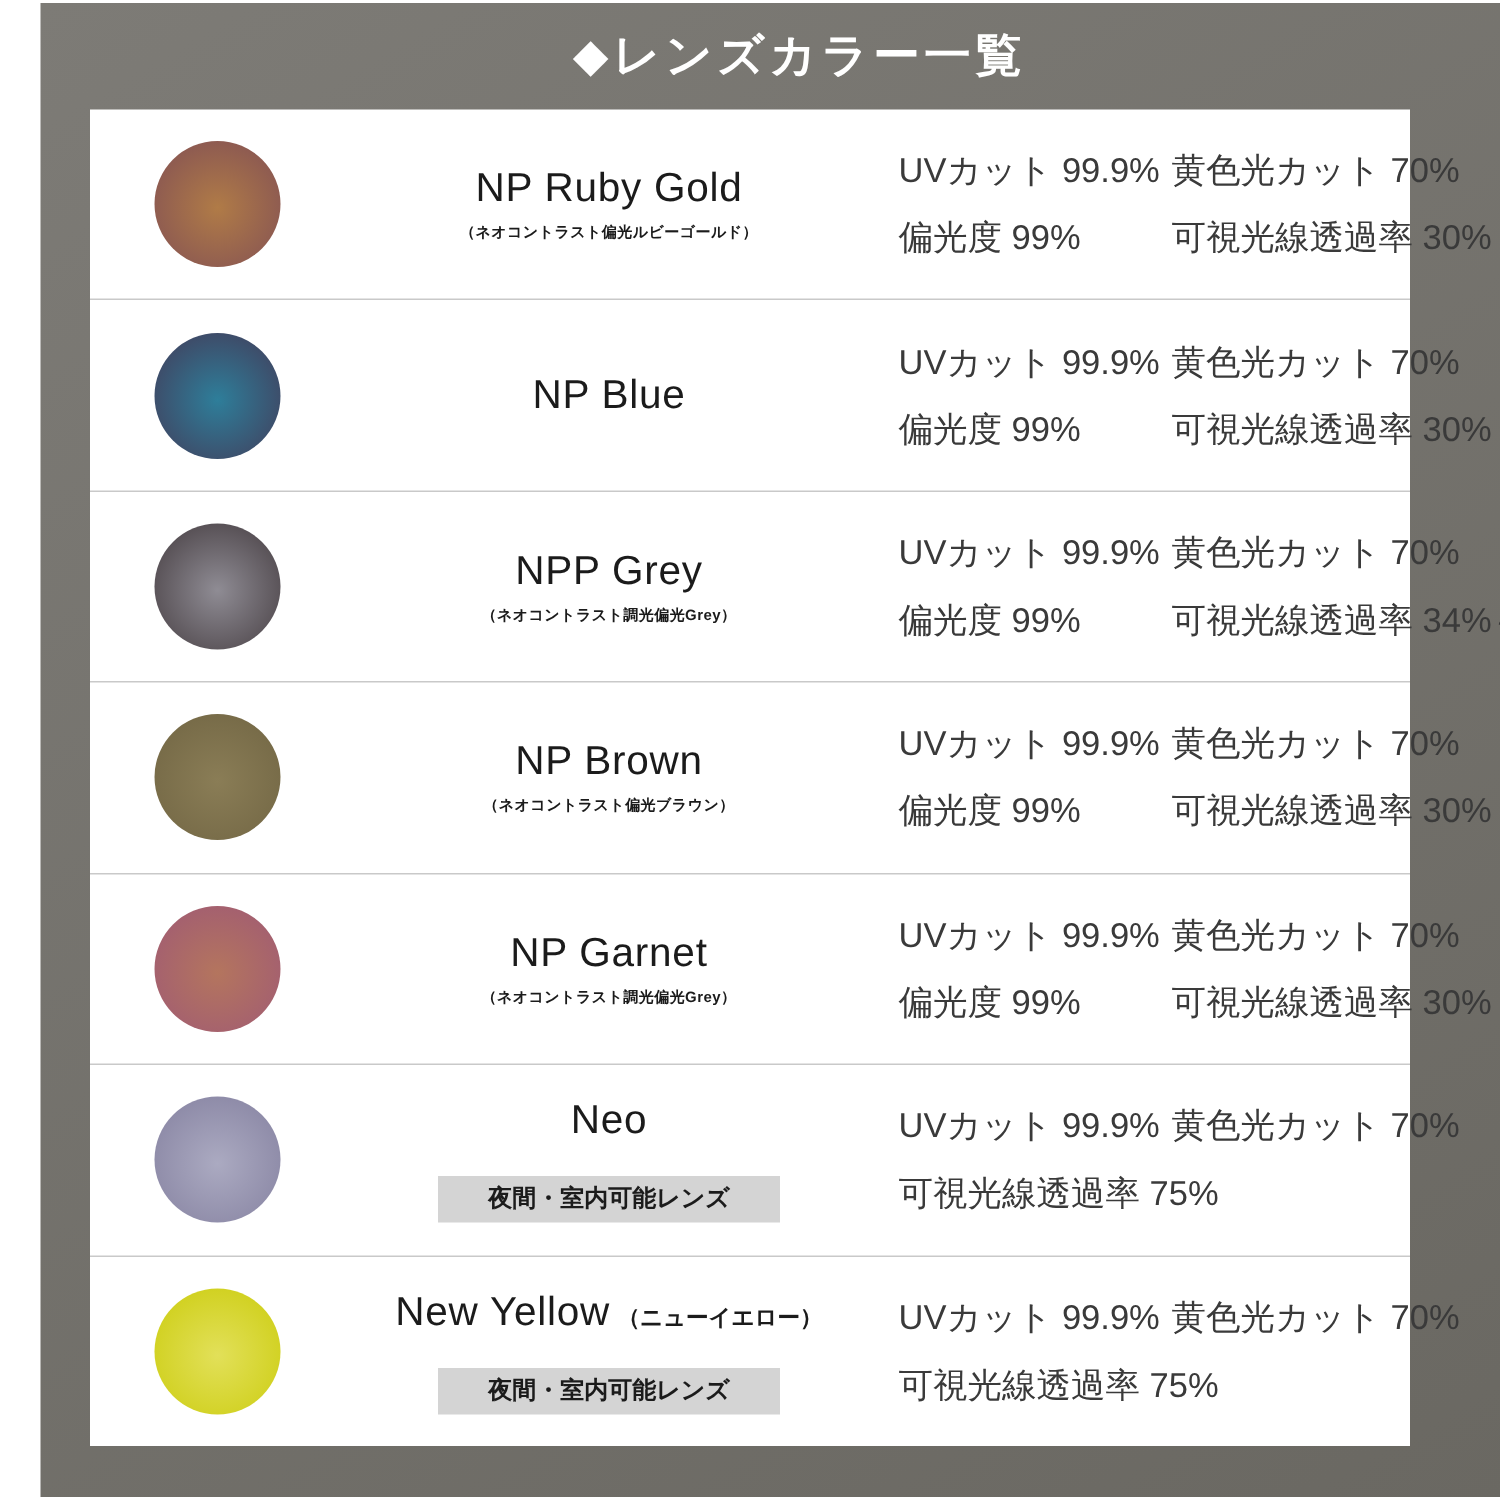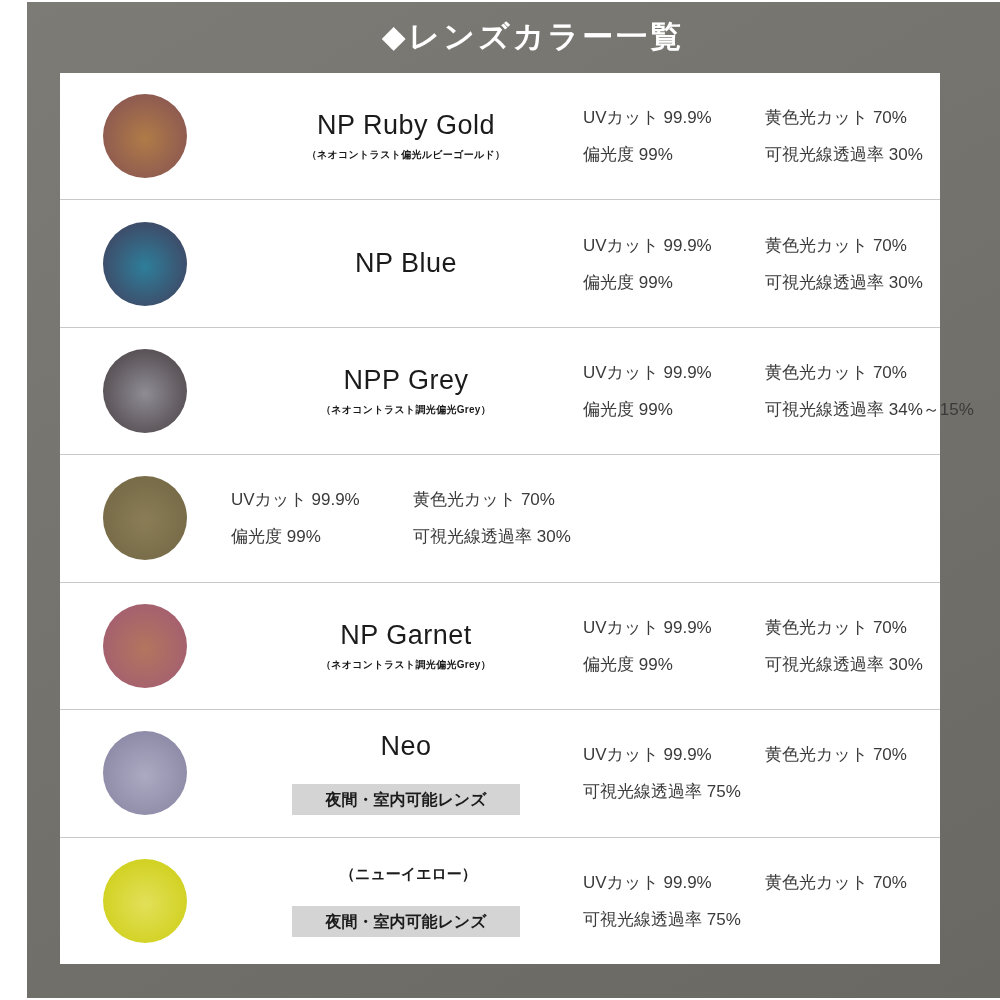--- a/index.html
+++ b/index.html
@@ -34,23 +34,23 @@
   .name-line { display:flex; align-items:baseline; justify-content:center; }
   .name { font-size:27px; font-weight:normal; color:var(--text); letter-spacing:0.5px; white-space:nowrap; }
   .name-suffix { font-size:15px; font-weight:bold; color:var(--text); margin-left:5px; white-space:nowrap; }
   .sub { font-size:10px; font-weight:bold; color:var(--text); margin-top:7px; letter-spacing:0.3px; white-space:nowrap; }
   .badge {
     margin-top:22px; background:var(--badge_bg); width:228px; height:31px;
     line-height:31px; font-size:16px; font-weight:bold; color:var(--text);
     text-align:center; white-space:nowrap;
   }
   .spec-cell {
-    margin-left:1px; display:grid; grid-template-columns:158px auto;
+    margin-left:17px; display:grid; grid-template-columns:158px auto;
     column-gap:24px; row-gap:14px; align-content:center;
-    font-size:17px; color:var(--spec_text); white-space:nowrap;
+    font-size:23px; color:var(--spec_text); white-space:nowrap;
   }
 </style>
 </head>
 <body>
 
 <div class="frame">
   <div class="title-bar">
     <span class="title">◆レンズカラー一覧</span>
   </div>
   <div class="panel">
@@ -110,20 +110,28 @@
       <span class="spec">黄色光カット 70%</span>
       <span class="spec">偏光度 99%</span>
       <span class="spec">可視光線透過率 34%～15%</span>
     </div>
   </div>
 
   <div class="row">
     <div class="swatch-cell">
       <div class="swatch" style="background: radial-gradient(circle at 50% 53%, rgb(138, 125, 86) 0%, rgb(119, 107, 72) 74%);"></div>
     </div>
+    <div class="name-cell">
+      <div class="name-line">
+        <span class="name">NP Brown</span>
+
+      </div>
+      <div class="sub">（ネオコントラスト偏光ブラウン）</div>
+
+    </div>
     <div class="spec-cell">
       <span class="spec">UVカット 99.9%</span>
       <span class="spec">黄色光カット 70%</span>
       <span class="spec">偏光度 99%</span>
       <span class="spec">可視光線透過率 30%</span>
     </div>
   </div>
 
   <div class="row">
     <div class="swatch-cell">
@@ -164,20 +172,21 @@
 
     </div>
   </div>
 
   <div class="row">
     <div class="swatch-cell">
       <div class="swatch" style="background: radial-gradient(circle at 50% 53%, rgb(226, 224, 89) 0%, rgb(209, 209, 33) 74%);"></div>
     </div>
     <div class="name-cell">
       <div class="name-line">
+        <span class="name">New Yellow</span>
         <span class="name-suffix">（ニューイエロー）</span>
       </div>
 
       <div class="badge">夜間・室内可能レンズ</div>
     </div>
     <div class="spec-cell">
       <span class="spec">UVカット 99.9%</span>
       <span class="spec">黄色光カット 70%</span>
       <span class="spec">可視光線透過率 75%</span>
 

